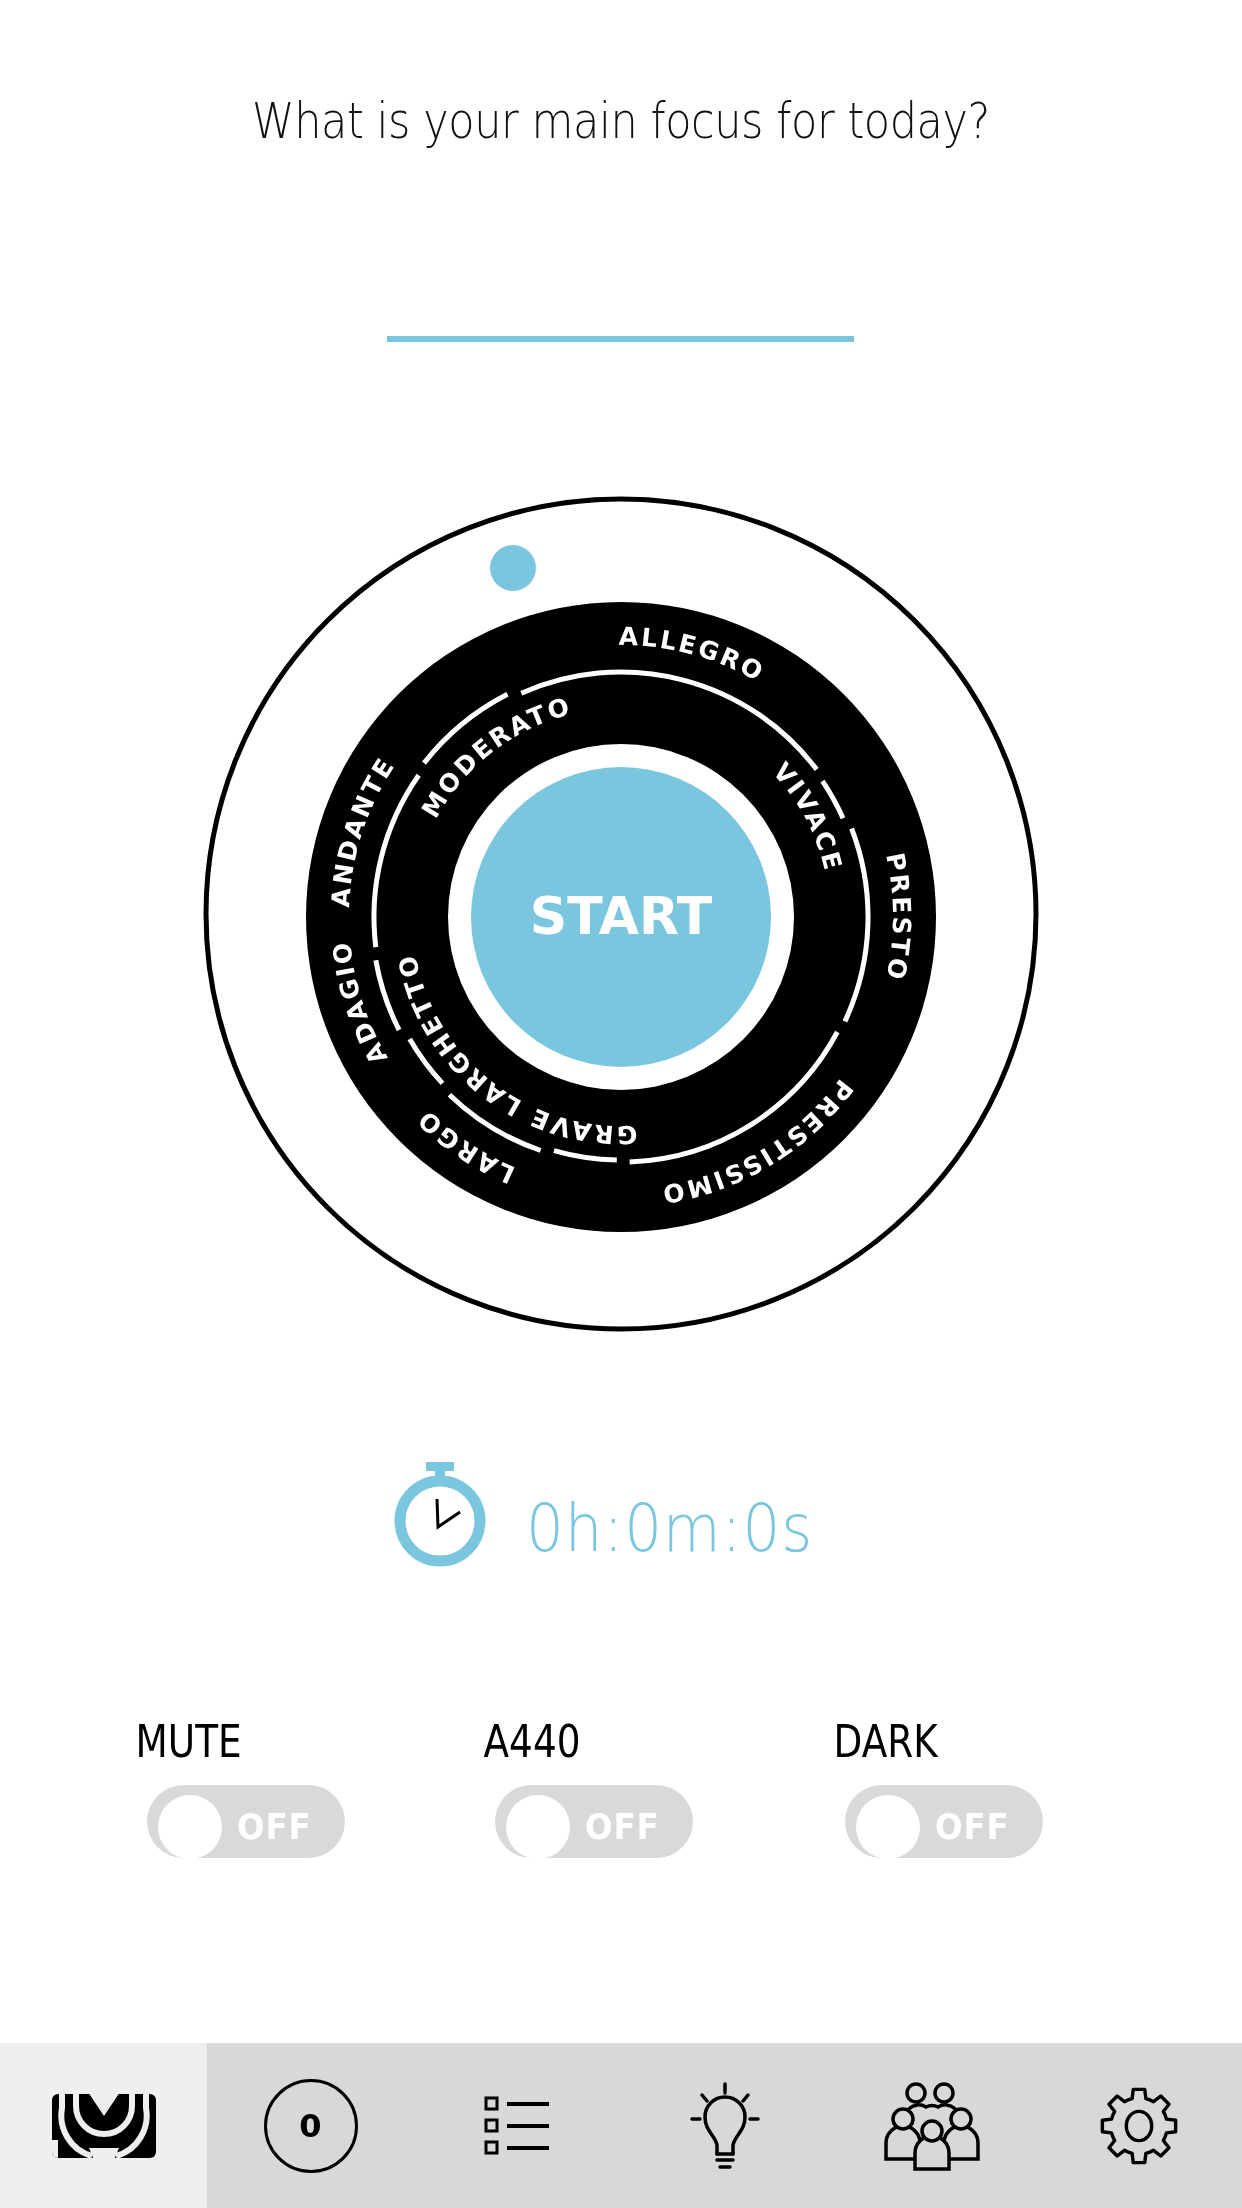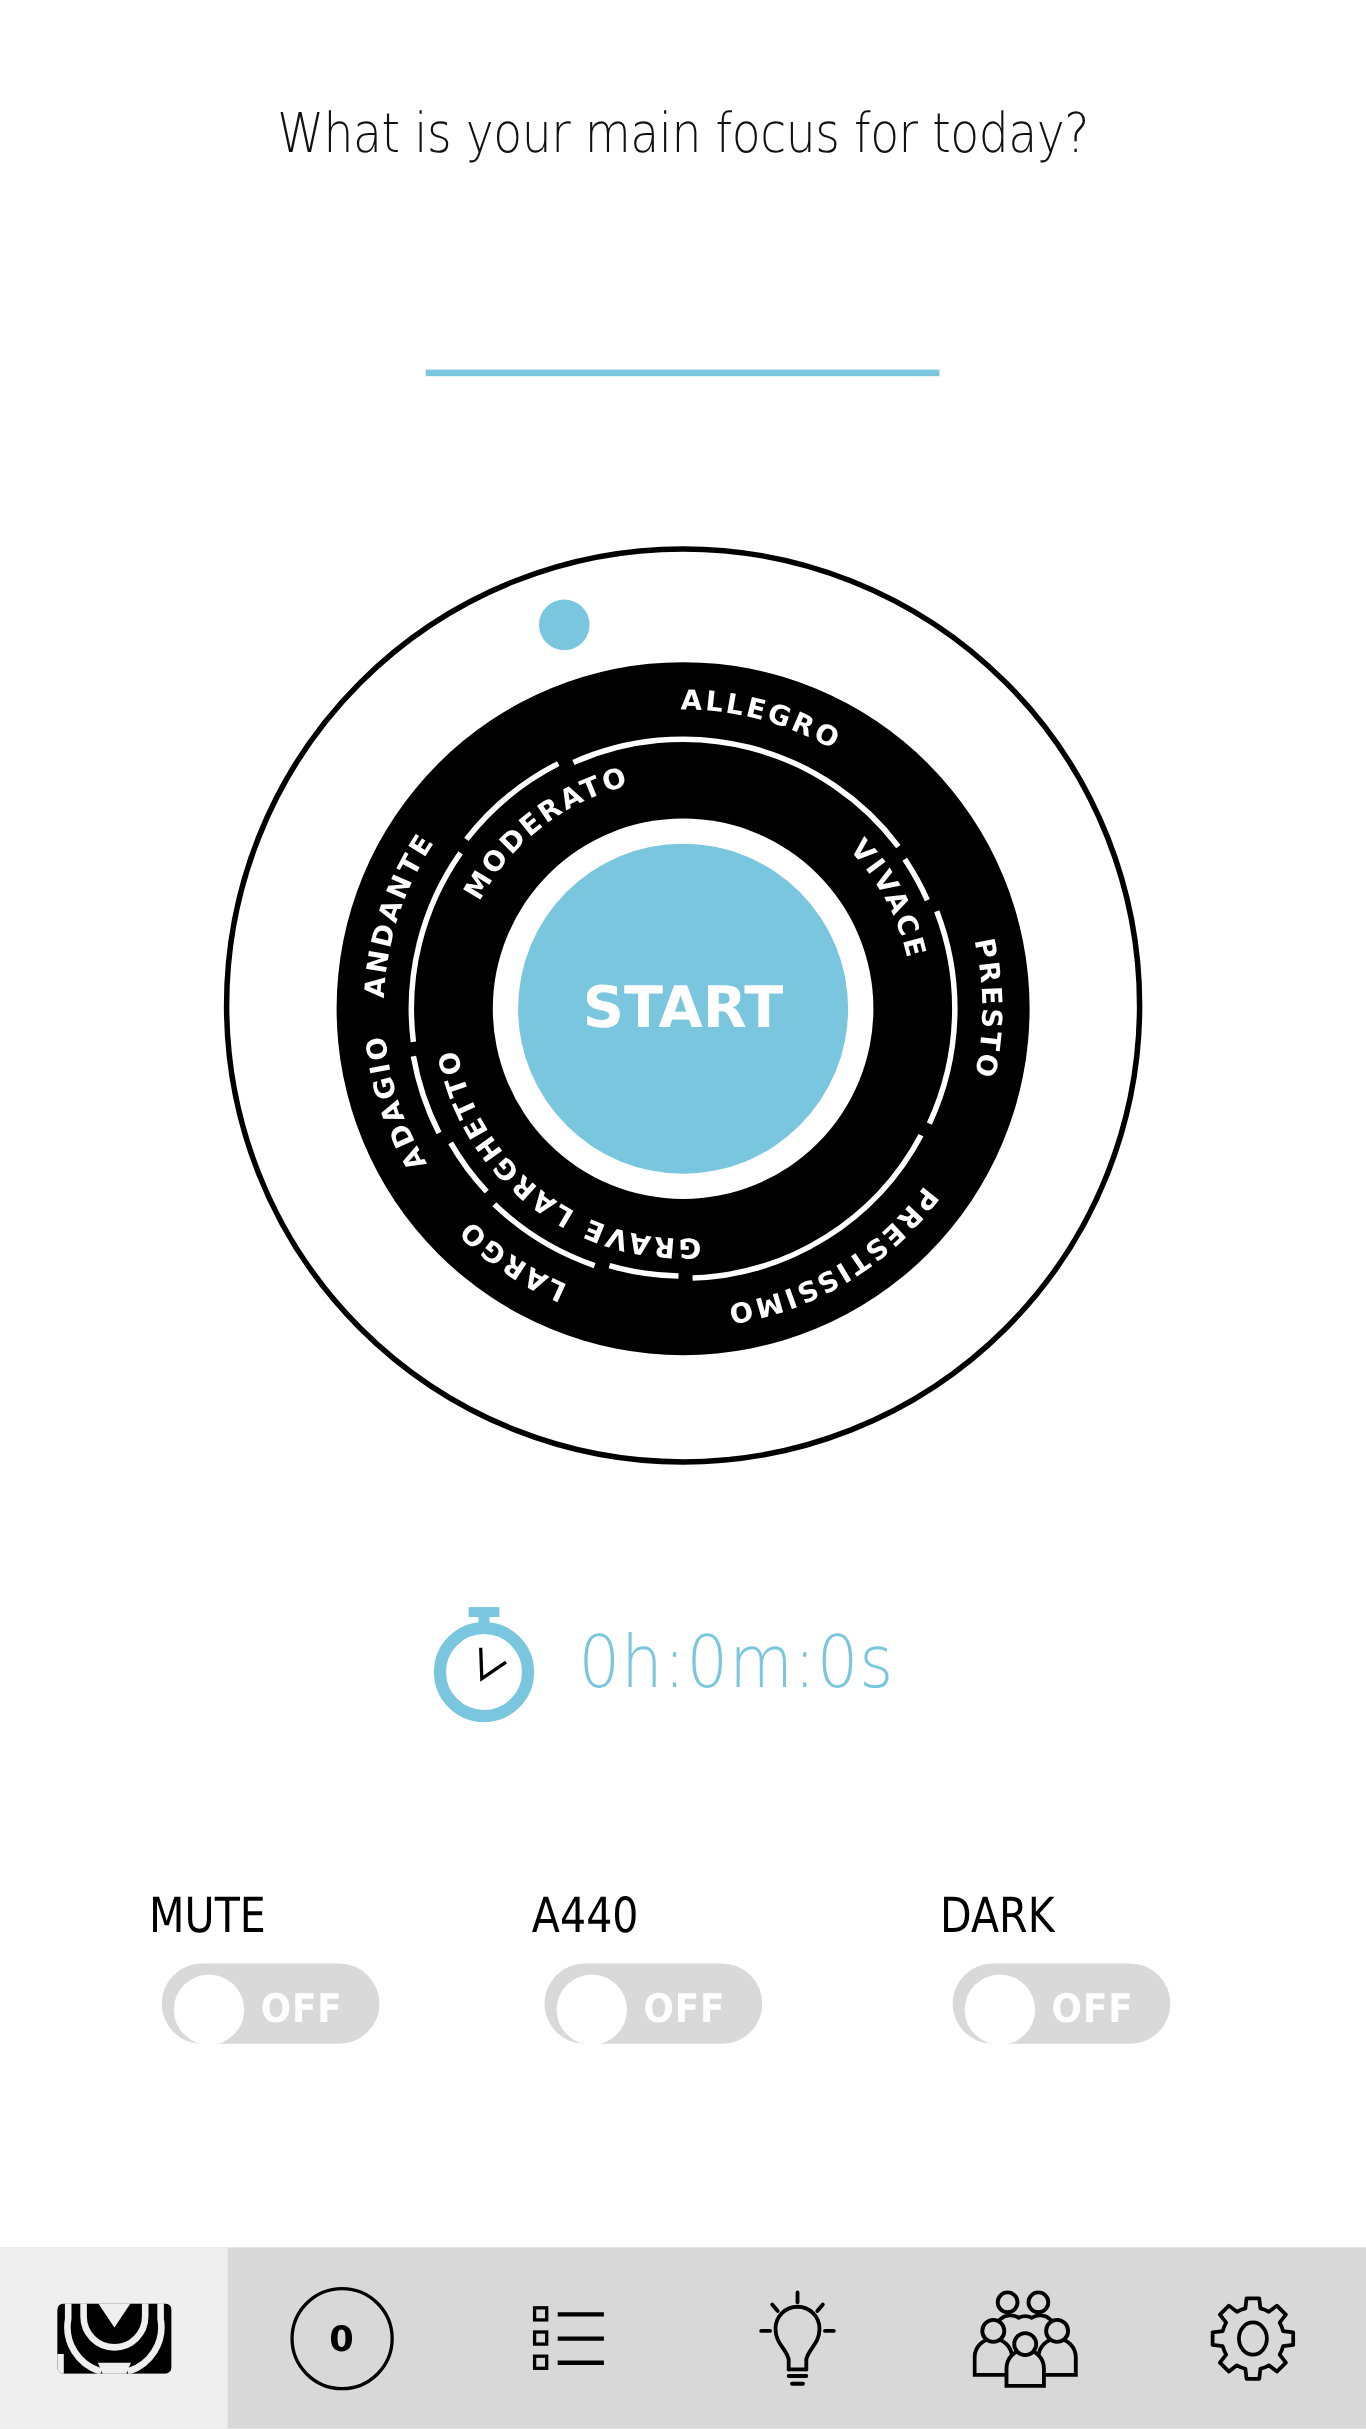--- a/index.html
+++ b/index.html
@@ -19,21 +19,21 @@
   .focus-input {
     position: absolute; left: 387px; top: 230px; width: 467px; height: 106px;
     border: none; outline: none; background: transparent;
     border-bottom: 6px solid #7ac6df;
     font-size: 44px; text-align: center; padding: 0; box-sizing: content-box;
     font-family: "Liberation Sans", sans-serif; color: #111;
   }
   .dial { position: absolute; left: 0; top: 0; width: 1242px; height: 1400px; }
   .timer {
     position: absolute; left: 390px; top: 1455px; height: 112px;
-    display: flex; align-items: center;
+    display: flex; align-items: flex-end;
   }
   .timer-text {
     margin-left: 36px; font-size: 66px; color: #7ac6df; font-weight: 300;
     font-family: "DejaVu Sans", "Liberation Sans", sans-serif;
     letter-spacing: 1px;
     transform: scaleX(0.9); transform-origin: left center;
   }
   .toggle-group { position: absolute; top: 1712px; width: 260px; text-align: left; }
   .toggle-label {
     font-size: 44px; color: #000; height: 60px; line-height: 60px;
@@ -138,21 +138,21 @@
     <span class="toggle-text">OFF</span>
   </div>
 </div>
 <div class="toggle-group" style="left:464px">
   <div class="toggle-label">A440</div>
   <div class="toggle">
     <div class="toggle-knob"></div>
     <span class="toggle-text">OFF</span>
   </div>
 </div>
-<div class="toggle-group" style="left:835px">
+<div class="toggle-group" style="left:814px">
   <div class="toggle-label">DARK</div>
   <div class="toggle">
     <div class="toggle-knob"></div>
     <span class="toggle-text">OFF</span>
   </div>
 </div>
 
 <nav class="nav">
   <div class="nav-item active">
     <svg width="104" height="64" viewBox="0 0 104 64">

